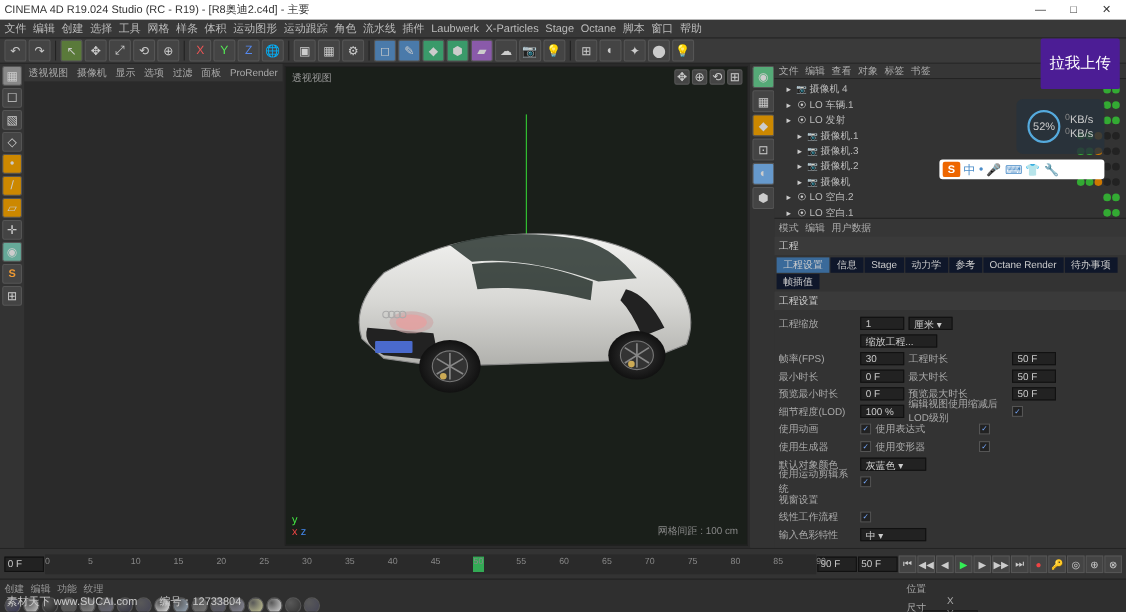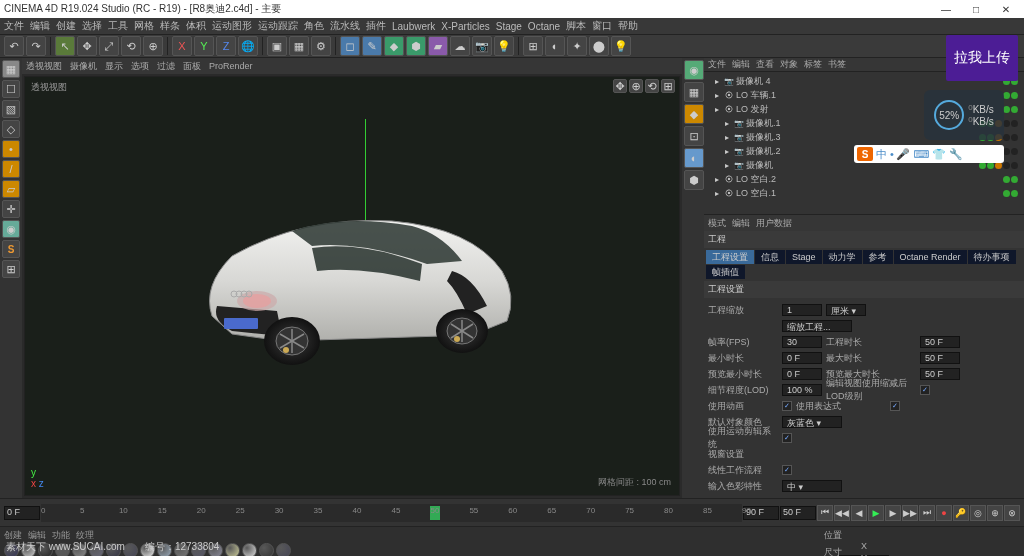--- a/index.html
+++ b/index.html
@@ -9,21 +9,21 @@
 .win-controls { margin-left:auto; display:flex; gap:2px; }
 .win-controls div { width:28px; height:16px; display:flex; align-items:center; justify-content:center; color:#333; }
 .menubar { height:16px; background:#383838; display:flex; align-items:center; padding:0 4px; gap:6px; }
 .menubar span { color:#bbb; font-size:10px; }
 .toolbar { height:24px; background:#3a3a3a; display:flex; align-items:center; padding:2px 4px; gap:2px; border-top:1px solid #222; border-bottom:1px solid #222; }
 .tool-btn { width:20px; height:20px; background:#444; border:1px solid #555; border-radius:2px; display:flex; align-items:center; justify-content:center; font-size:11px; }
 .divider { width:1px; height:18px; background:#222; margin:0 2px; }
 .main { display:flex; height:440px; }
 .left-tools { width:22px; background:#333; display:flex; flex-direction:column; gap:2px; padding:2px; }
 .left-tools .tool-btn { width:18px; height:18px; }
-.viewport-area { flex:1; background:#2a2a2a; display:flex; flex-direction:column; }
+.viewport-area { flex:1; background:#2a2a2a; display:flex; flex-direction:row; }
 .vp-tabs { height:16px; background:#363636; display:flex; align-items:center; padding:0 4px; gap:8px; }
 .vp-tabs span { font-size:9px; color:#aaa; }
 .viewport { flex:1; background:#1a1f1a; position:relative; margin:2px; border:1px solid #222; display:flex; align-items:center; justify-content:center; }
 .vp-label { position:absolute; top:4px; left:6px; font-size:9px; color:#999; }
 .vp-grid { position:absolute; bottom:6px; right:8px; font-size:9px; color:#888; }
 .vp-axis { position:absolute; bottom:6px; left:6px; font-size:10px; }
 .car { width:380px; height:200px; position:relative; }
 .car svg { width:100%; height:100%; }
 .right-tools { width:22px; background:#333; display:flex; flex-direction:column; gap:2px; padding:2px; }
 .right-panels { width:320px; background:#333; display:flex; flex-direction:column; }
@@ -419,20 +419,26 @@
             <label style="width:90px">编辑视图使用缩减后LOD级别</label>
             <span class="chk">✓</span>
           </div>
           <div class="attr-row">
             <label>使用动画</label>
             <span class="chk">✓</span>
             <label style="width:90px">使用表达式</label>
             <span class="chk">✓</span>
           </div>
           <div class="attr-row">
+            <label>使用生成器</label>
+            <span class="chk">✓</span>
+            <label style="width:90px">使用变形器</label>
+            <span class="chk">✓</span>
+          </div>
+          <div class="attr-row">
             <label>默认对象颜色</label>
             <div class="val" style="min-width:60px">灰蓝色 ▾</div>
           </div>
           <div class="attr-row">
             <label>使用运动剪辑系统</label>
             <span class="chk">✓</span>
           </div>
           <div class="attr-row">
             <label>视窗设置</label>
           </div>

